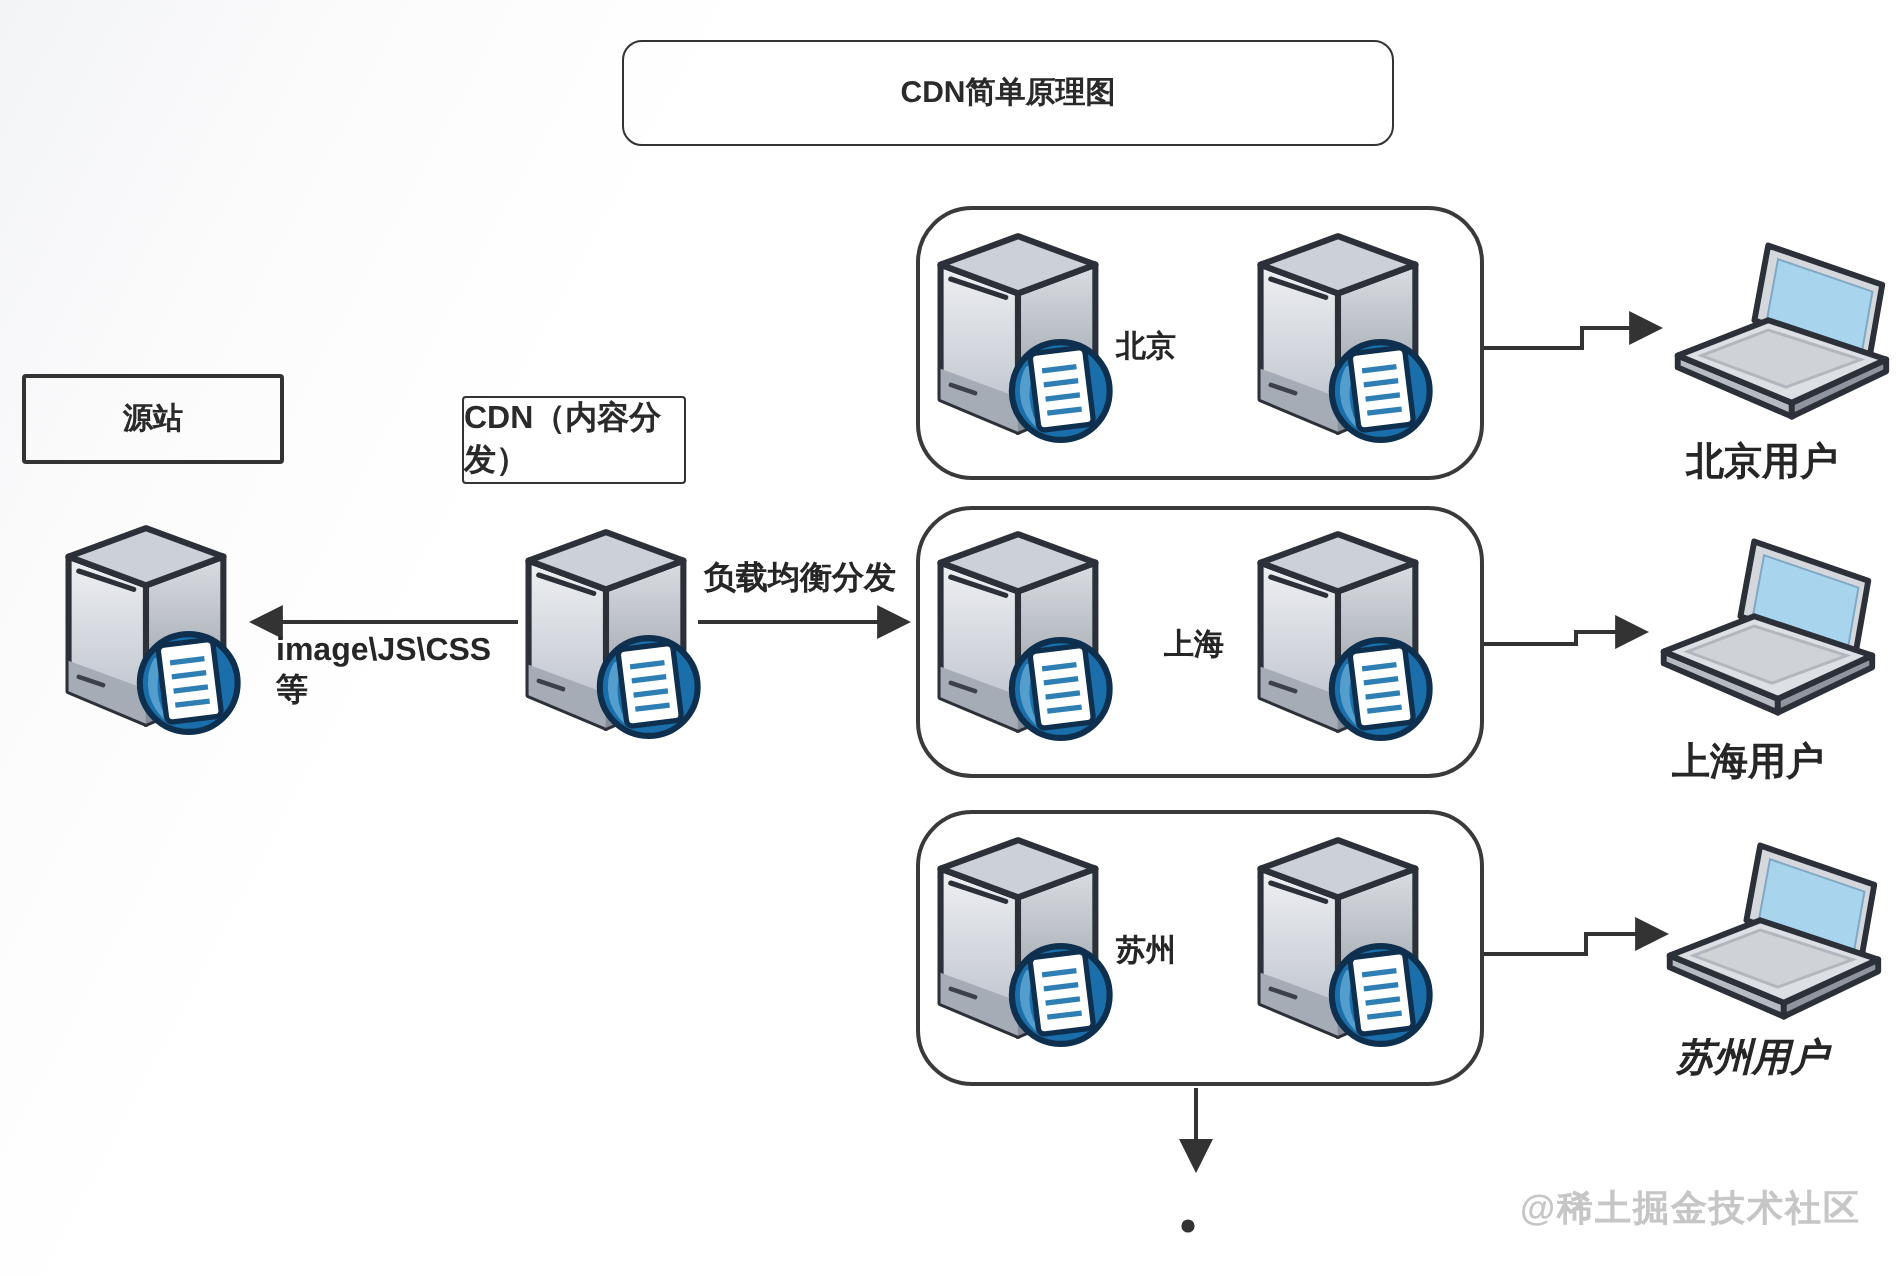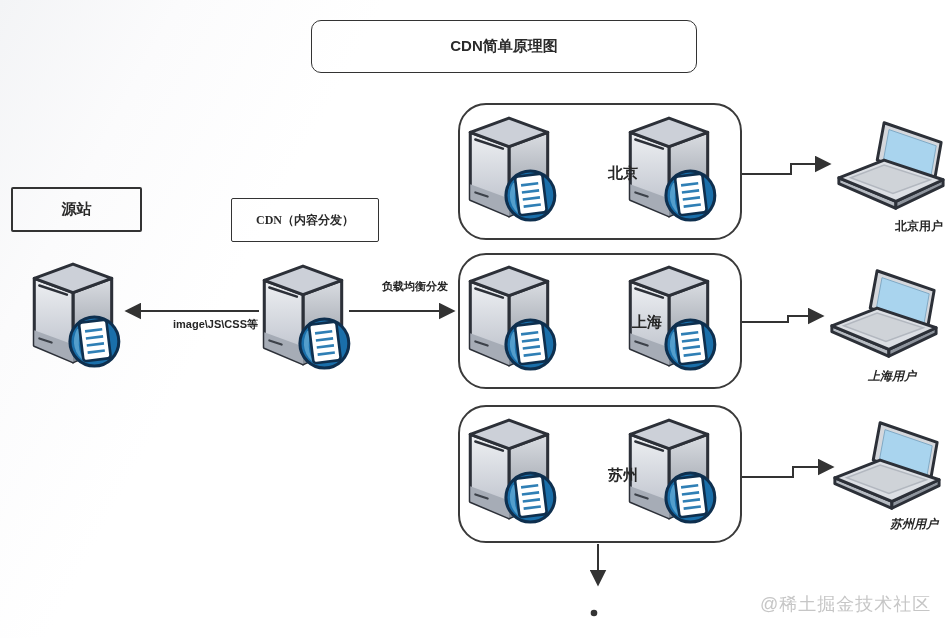--- a/index.html
+++ b/index.html
@@ -9,41 +9,41 @@
     font-family:"Liberation Sans","DejaVu Sans",sans-serif;color:#222;
   }
   .wires{position:absolute;left:0;top:0;width:948px;height:638px;}
   .box{
     position:absolute;border:2px solid #333;background:transparent;
     display:flex;align-items:center;justify-content:center;
     font-weight:700;color:#2a2a2a;box-sizing:border-box;
   }
   .title-box{left:311px;top:20px;width:386px;height:53px;border-radius:10px;border-width:1.5px;font-size:15px;}
   .origin-box{left:11px;top:187px;width:131px;height:45px;border-radius:2px;font-size:15px;}
-  .cdn-box{left:231px;top:198px;width:148px;height:44px;border-radius:2px;border-width:1.5px;font-size:12px;font-family:Liberation Serif, serif;}
+  .cdn-box{left:231px;top:198px;width:112px;height:44px;border-radius:2px;border-width:1.5px;font-size:16px;}
   .group-box{position:absolute;border:2px solid #3a3a3a;border-radius:28px;box-sizing:border-box;background:rgba(255,255,255,.35);}
   .g-bj{left:458px;top:103px;width:284px;height:137px;}
   .g-sh{left:458px;top:253px;width:284px;height:136px;}
   .g-sz{left:458px;top:405px;width:284px;height:138px;}
-  .lbl{position:absolute;color:#262626;font-weight:700;text-align:right;}
+  .lbl{position:absolute;color:#262626;font-weight:700;text-align:left;}
   .region-lbl{font-size:15px;width:80px;}
   .r-bj{left:558px;top:164px;}
   .r-sh{left:582px;top:313px;}
   .r-sz{left:558px;top:466px;font-family:Liberation Mono, monospace;}
-  .user-lbl{font-size:12px;width:100px;}
+  .user-lbl{font-size:19px;width:100px;}
   .u-bj{left:843px;top:218px;}
-  .u-sh{left:816px;top:368px;font-style:italic;}
+  .u-sh{left:836px;top:368px;}
   .u-sz{left:838px;top:516px;font-style:italic;}
-  .edge-lbl{font-size:11px;}
+  .edge-lbl{font-size:16px;}
   .e-cache{left:138px;top:317px;width:120px;}
   .e-lb{left:352px;top:279px;width:96px;}
   .icon{position:absolute;}
   .watermark{
     position:absolute;left:760px;top:592px;font-size:18px;
-    color:#c6c6c6;font-weight:400;letter-spacing:1px;
+    color:#c6c6c6;font-weight:700;letter-spacing:1px;
   }
 </style>
 </head>
 <body>
 
 <svg width="0" height="0" style="position:absolute" aria-hidden="true">
   <defs>
     <linearGradient id="faceL" x1="0" y1="0" x2="0" y2="1">
       <stop offset="0" stop-color="#eef0f3"></stop>
         <stop offset="0.7" stop-color="#c9cdd5"></stop>

